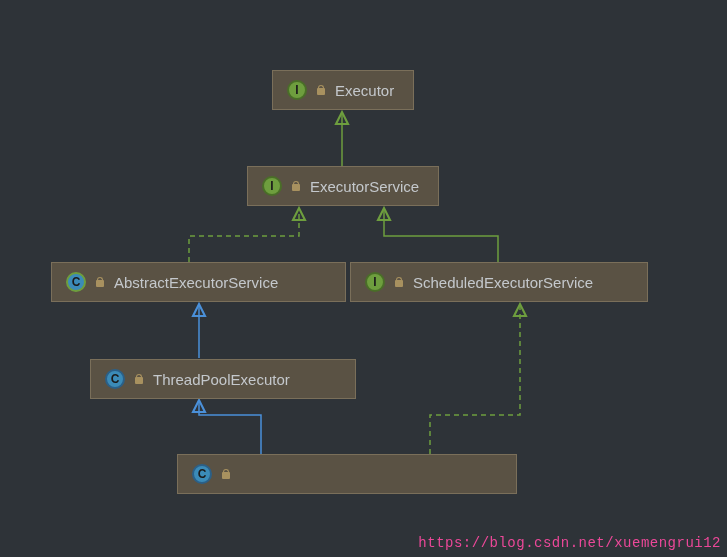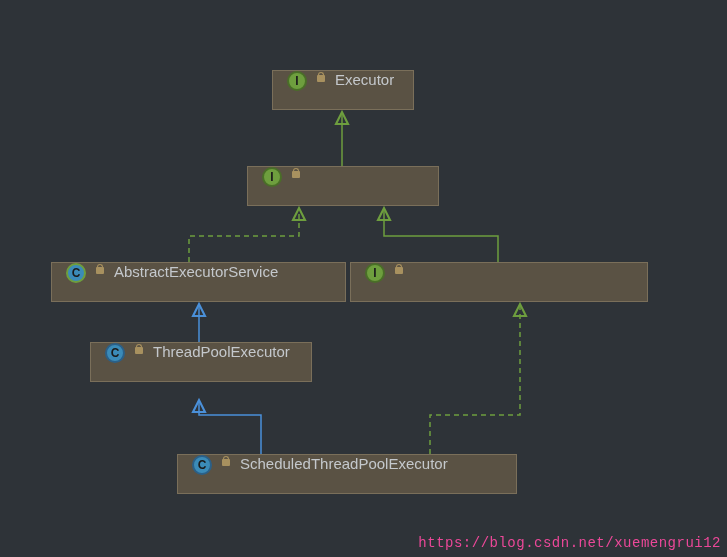--- a/index.html
+++ b/index.html
@@ -9,20 +9,21 @@
       background: #2e3338;
       position: relative;
       font-family: "Segoe UI", Arial, sans-serif;
       overflow: hidden;
     }
     .node {
       position: absolute;
       background: #5a5244;
       border: 1px solid #7a6f5a;
       display: flex;
+      align-items: center;
       padding: 0 14px;
       height: 40px;
       gap: 8px;
     }
     .badge {
       width: 20px;
       height: 20px;
       border-radius: 50%;
       display: flex;
       align-items: center;
@@ -109,38 +110,39 @@
 
 <div class="node" style="left:272px; top:70px; width:142px;">
   <span class="badge interface"></span>
   <span class="lock"></span>
   <span class="label">Executor</span>
 </div>
 
 <div class="node" style="left:247px; top:166px; width:192px;">
   <span class="badge interface"></span>
   <span class="lock"></span>
+  <span class="label">ExecutorService</span>
 </div>
 
 <div class="node" style="left:51px; top:262px; width:295px;">
   <span class="badge ca"></span>
   <span class="lock"></span>
   <span class="label">AbstractExecutorService</span>
 </div>
 
 <div class="node" style="left:350px; top:262px; width:298px;">
   <span class="badge interface"></span>
   <span class="lock"></span>
+  <span class="label">ScheduledExecutorService</span>
 </div>
 
-<div class="node" style="left:90px; top:342px; width:222px;">
+<div class="node" style="left:90px; top:359px; width:266px;">
   <span class="badge class"></span>
   <span class="lock"></span>
   <span class="label">ThreadPoolExecutor</span>
 </div>
 
 <div class="node" style="left:177px; top:454px; width:340px;">
   <span class="badge class"></span>
   <span class="lock"></span>
-  <span class="label">ScheduledThreadPoolExecutor</span>
 </div>
 
 <div class="watermark">https://blog.csdn.net/xuemengrui12</div>
 
 </body></html>

